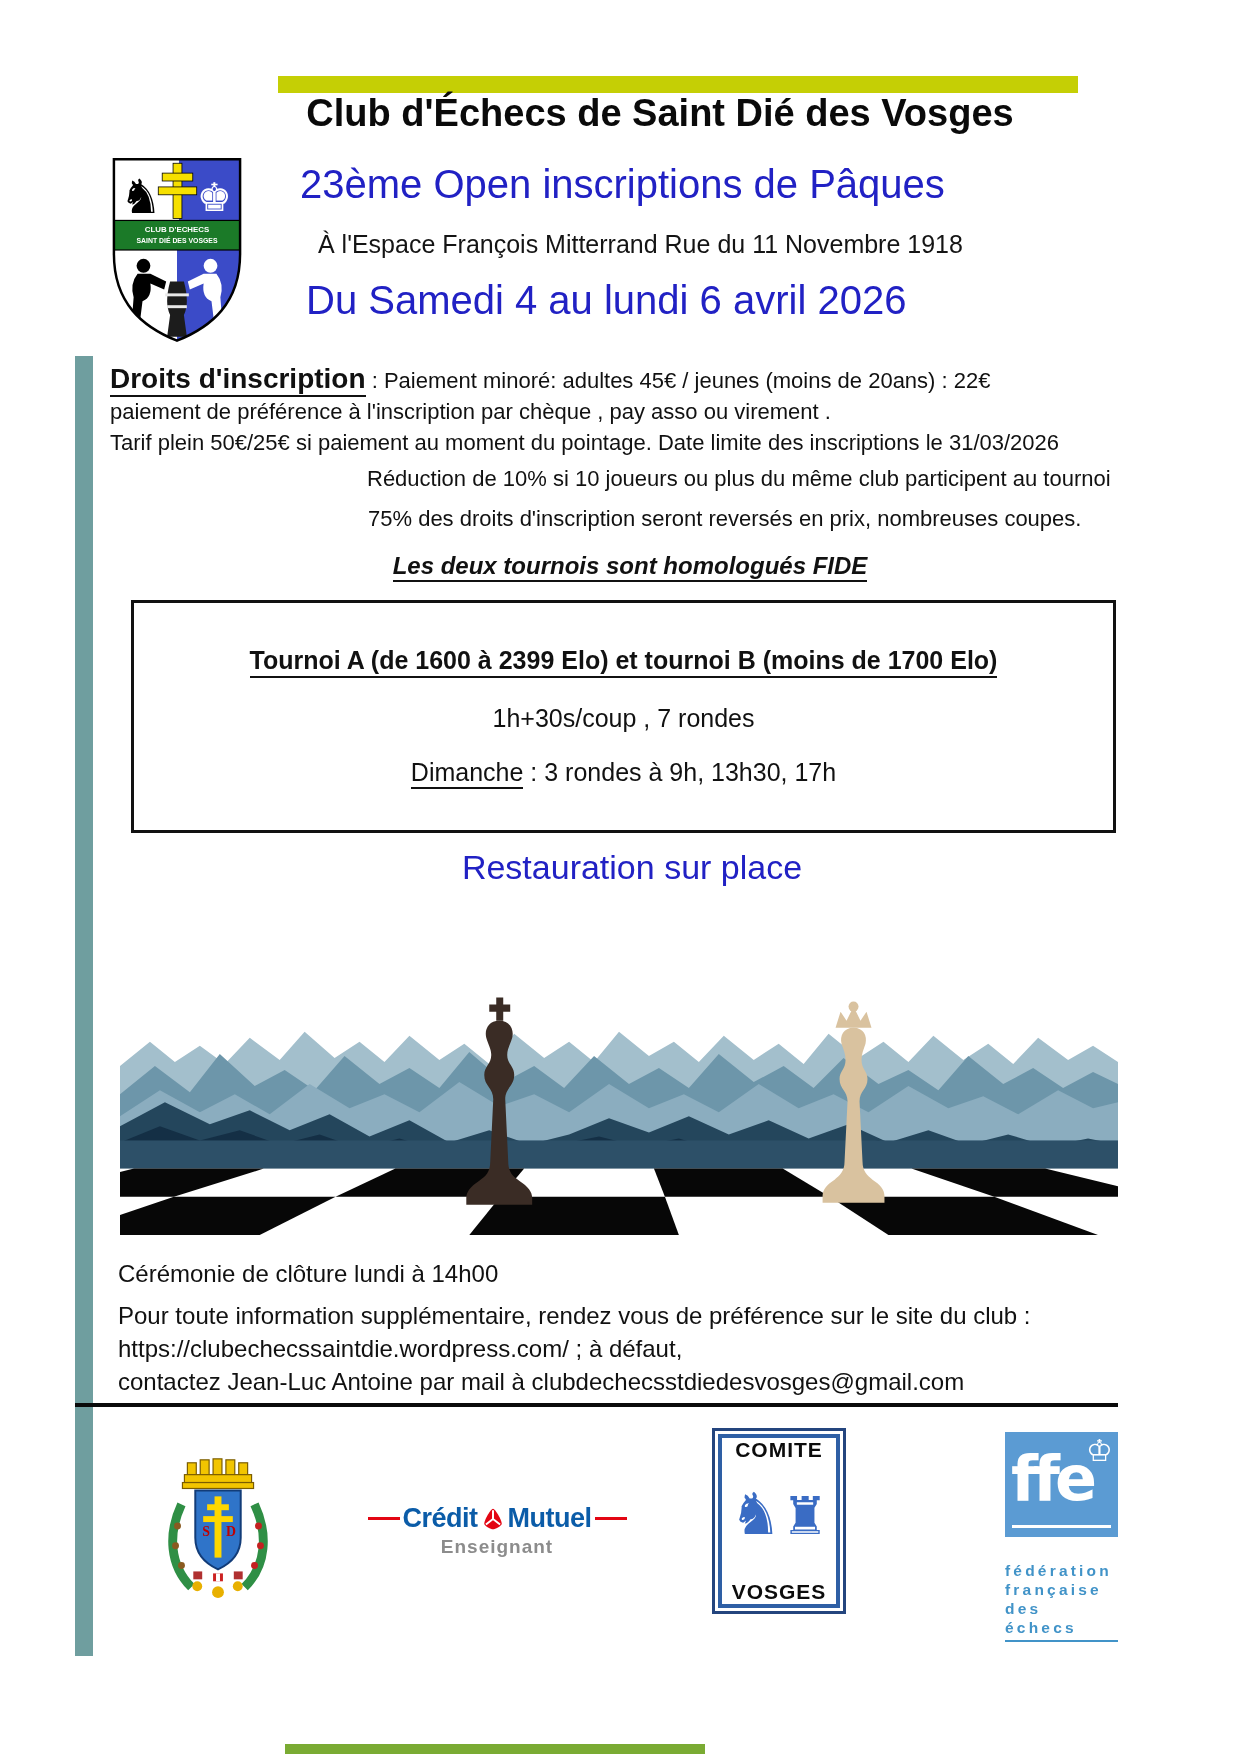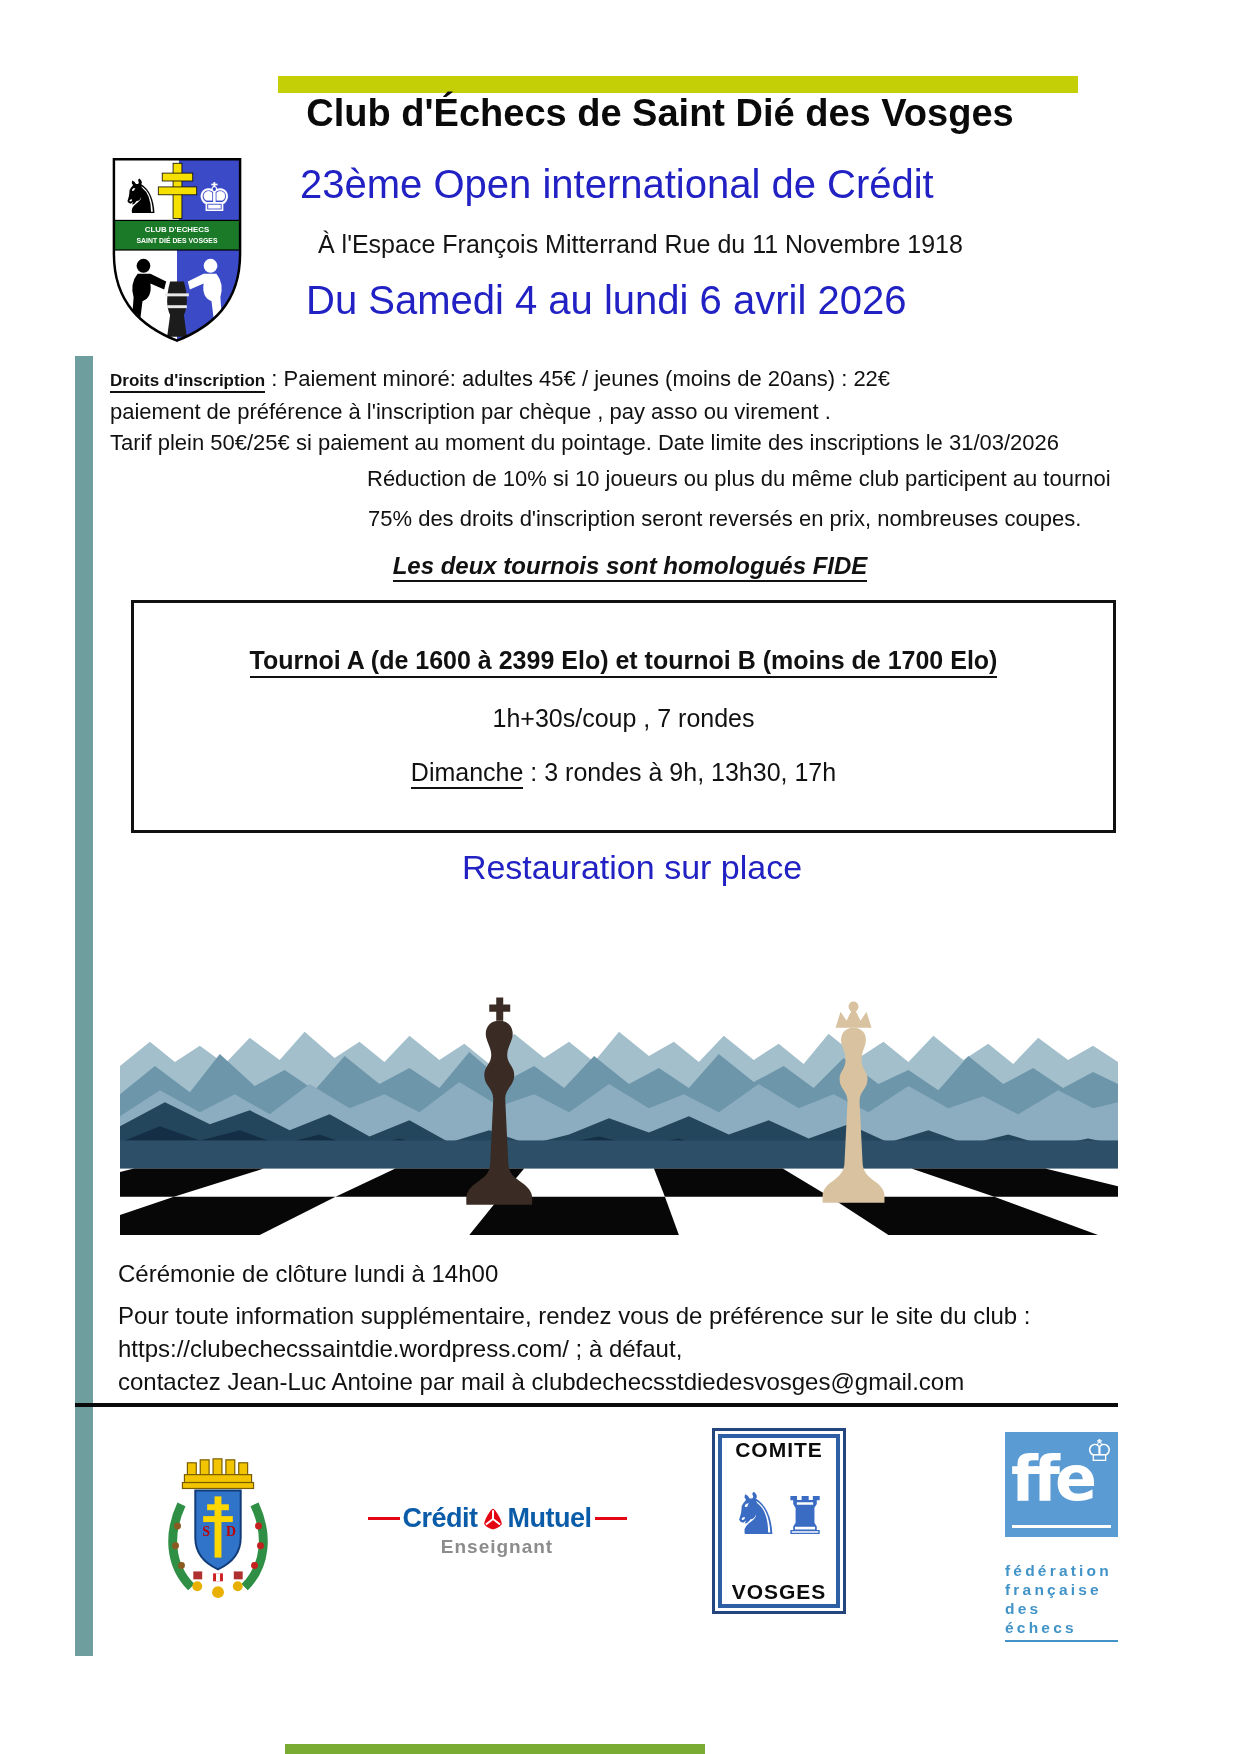--- a/index.html
+++ b/index.html
@@ -8,21 +8,21 @@
   .abs{position:absolute;}
   .topbar{left:278px;top:76px;width:800px;height:17px;background:#c5cf05;}
   .title{left:80px;top:92px;width:1160px;text-align:center;font-size:38px;font-weight:bold;
          color:#0a0a0a;letter-spacing:0px;}
   .blue{color:#2121c4;}
   .subtitle{left:300px;top:162px;font-size:40px;}
   .venue{left:318px;top:230px;font-size:25px;color:#141414;}
   .dates{left:306px;top:278px;font-size:40px;}
   .tealbar{left:75px;top:356px;width:18px;height:1300px;background:#6f9e9f;}
   .para{left:110px;top:363px;font-size:22px;line-height:31px;white-space:nowrap;}
-  .bu{font-weight:bold;font-size:17px;border-bottom:2px solid #111;padding-bottom:1px;}
+  .bu{font-weight:bold;font-size:28px;border-bottom:2px solid #111;padding-bottom:1px;}
   .indent{left:367px;top:466px;font-size:22px;white-space:nowrap;}
   .indent2{left:368px;top:506px;font-size:22px;white-space:nowrap;}
   .fide{left:10px;top:552px;width:1240px;text-align:center;font-size:24px;font-weight:bold;
         font-style:italic;}
   .fide span{border-bottom:2px solid #111;padding-bottom:1px;}
   .tbox{left:131px;top:600px;width:985px;height:233px;border:3px solid #111;
         display:flex;flex-direction:column;align-items:center;justify-content:space-evenly;
         font-size:25px;padding:17px 0;box-sizing:border-box;}
   .tb-title{font-weight:bold;border-bottom:2px solid #111;padding-bottom:1px;}
   .u{border-bottom:2px solid #111;padding-bottom:1px;}
@@ -93,21 +93,21 @@
         <circle cx="104" cy="112" r="7" fill="#fff"></circle>
         <path d="M110,120 q8,10 4,24 l2,26 -8,2 -3,-24 q-10,-4 -8,-18 l-14,6 -2,-8 16,-8 z" fill="#fff"></path>
         <path d="M63,128 q-6,22 0,34 l-3,22 h20 l-3,-22 q6,-12 0,-34 z" fill="#1c1c1c"></path>
         <rect x="58" y="140" width="24" height="3" fill="#e8e8e8"></rect>
         <rect x="60" y="152" width="20" height="3" fill="#e8e8e8"></rect>
       </g>
     </g>
     <path d="M6,4 H134 V100 C134,150 105,174 70,188 C35,174 6,150 6,100 Z" fill="none" stroke="#000" stroke-width="2.5"></path>
   </svg>
 
-  <div class="abs blue subtitle">23ème Open international de Crédit</div>
+  <div class="abs blue subtitle">23ème Open inscriptions de Pâques</div>
   <div class="abs venue">À l'Espace François Mitterrand Rue du 11 Novembre 1918</div>
   <div class="abs blue dates">Du Samedi 4 au lundi 6 avril 2026</div>
 
   <div class="abs tealbar"></div>
 
   <div class="abs para">
     <span class="bu">Droits d'inscription</span><span> : Paiement minoré: adultes 45€ / jeunes (moins de 20ans) : 22€</span><br>
     <span>paiement de préférence à l'inscription par chèque , pay asso ou virement .</span><br>
     <span>Tarif plein 50€/25€ si paiement au moment du pointage. Date limite des inscriptions le 31/03/2026</span>
   </div>

